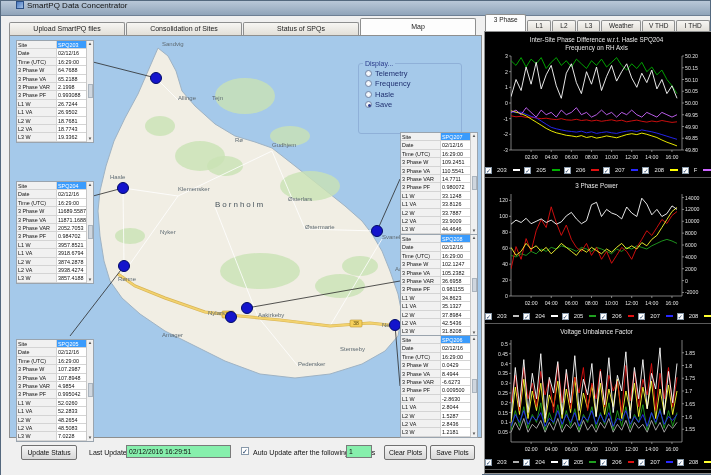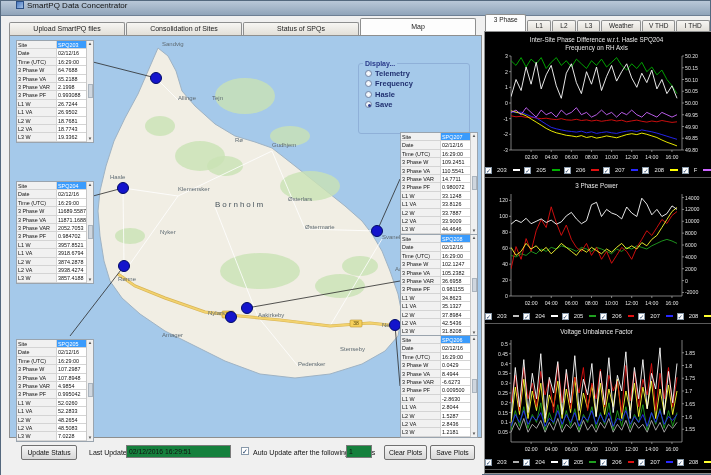--- a/index.html
+++ b/index.html
@@ -16,21 +16,21 @@
   .tab.sel { background:#fdfdfd; height:17px; padding-top:4px; position:relative; z-index:3; }
   #tabsLeft { left:8px; top:18px; height:16px; width:472px; }
   #tabsLeft .tab { width:116px; }
   #tabsRight { left:484px; top:15px; height:15px; width:226px; }
   #tabsRight .tab { padding:1px 0 2px 0; font-size:6.5px; }
   
   .map-panel { position:absolute; left:8px; top:34px; width:473px; height:403px; background:#a5c9ea; border:1px solid #8e8f8f; }
   #mapSvg { position:absolute; left:0; top:0; }
   .map-title { position:absolute; left:345px; top:5px; width:125px; font-size:11px; font-weight:bold; color:#17215e;
     text-decoration:underline; }
-  .display-group { position:absolute; left:348px; top:24px; width:112px; height:74px; border:1px solid #8fb0d8; border-radius:3px;font-weight:bold; }
+  .display-group { position:absolute; left:348px; top:24px; width:104px; height:74px; border:1px solid #8fb0d8; border-radius:3px; }
   .display-group legend { font-size:7px; color:#2a3a8a; margin-left:4px; padding:0 2px; }
   .radio-row { display:flex; align-items:center; margin:1.5px 0 0 6px; }
   .radio { width:7px; height:7px; border-radius:50%; border:1px solid #7a8aa8; background:radial-gradient(#fff,#dde6f2); margin-right:3px; position:relative; }
   .radio.on::after { content:""; position:absolute; left:1.5px; top:1.5px; width:3px; height:3px; border-radius:50%; background:#2a3a8a; }
   .radio-label { font-size:7.5px; color:#203070; }
   
   .site-table { position:absolute; background:#fff; border:1px solid #9aa4ae; display:flex; font-size:5.4px; z-index:5; }
   .trows { width:69px; }
   .str { display:flex; height:8.4px; border-bottom:1px solid #d4d4d4; }
   .lab { width:40px; background:#f1f1f1; border-right:1px solid #d4d4d4; padding:1px 0 0 1px; color:#111; white-space:nowrap; overflow:hidden; }
@@ -44,21 +44,21 @@
   .chart { position:relative; width:226px; height:146px; background:#000; border-bottom:1px solid #5a5a5a; }
   .legend { position:absolute; left:0; bottom:1px; width:100%; height:12px; display:flex; justify-content:center; align-items:center; gap:4px; }
   .cb { width:7px; height:7px; background:#fff; border:1px solid #8899aa; font-size:6px; line-height:6px; color:#13335e; text-align:center; }
   .leg-lab { color:#e8e8e8; font-size:5.8px; margin-left:1px; }
   .leg-dash { width:8px; height:2px; margin-left:2px; }
   
   .footer { position:absolute; left:0; top:437px; width:481px; height:38px; background:#f0f0f0; }
   .btn { position:absolute; font-size:6.8px; color:#111; background:linear-gradient(#f5f5f5,#d8d8d8);
     border:1px solid #707070; border-radius:2px; text-align:center; padding-top:3px; cursor:default; }
   .ftlabel { position:absolute; font-size:7px; color:#111; }
-  .ftinput { position:absolute; font-size:6.8px; color:#111; background:#15803d; border:1px solid #7a7a7a; padding:1px 2px; }
+  .ftinput { position:absolute; font-size:6.8px; color:#111; background:#86efac; border:1px solid #7a7a7a; padding:1px 2px; }
   .fcb { position:absolute; width:8px; height:8px; background:#fff; border:1px solid #8899aa; font-size:7px; line-height:7px; color:#13335e; text-align:center; }
   svg text { font-family:"Liberation Sans", sans-serif; }
 </style>
 </head>
 <body>
 
 <div id="window">
   <div class="titlebar">
     <span class="appicon"></span>
     <span>SmartPQ Data Concentrator</span>

